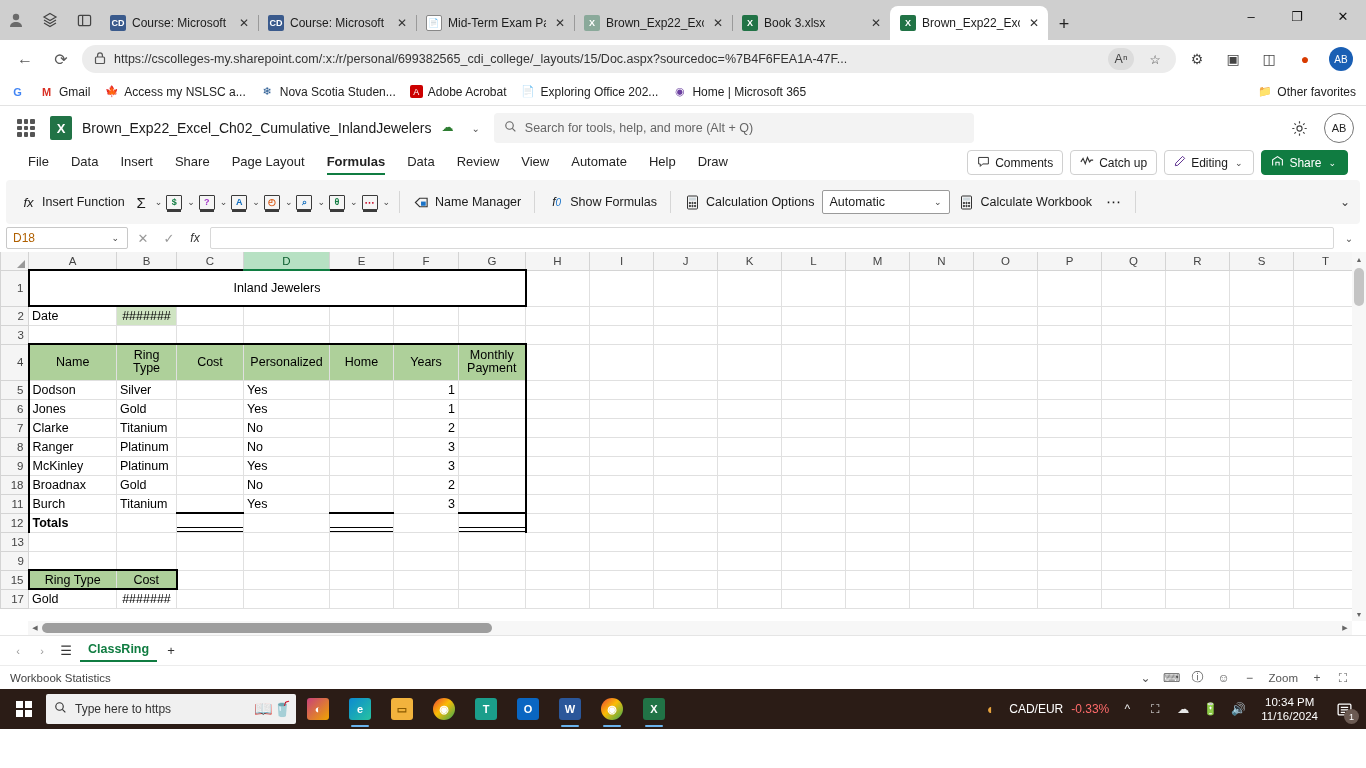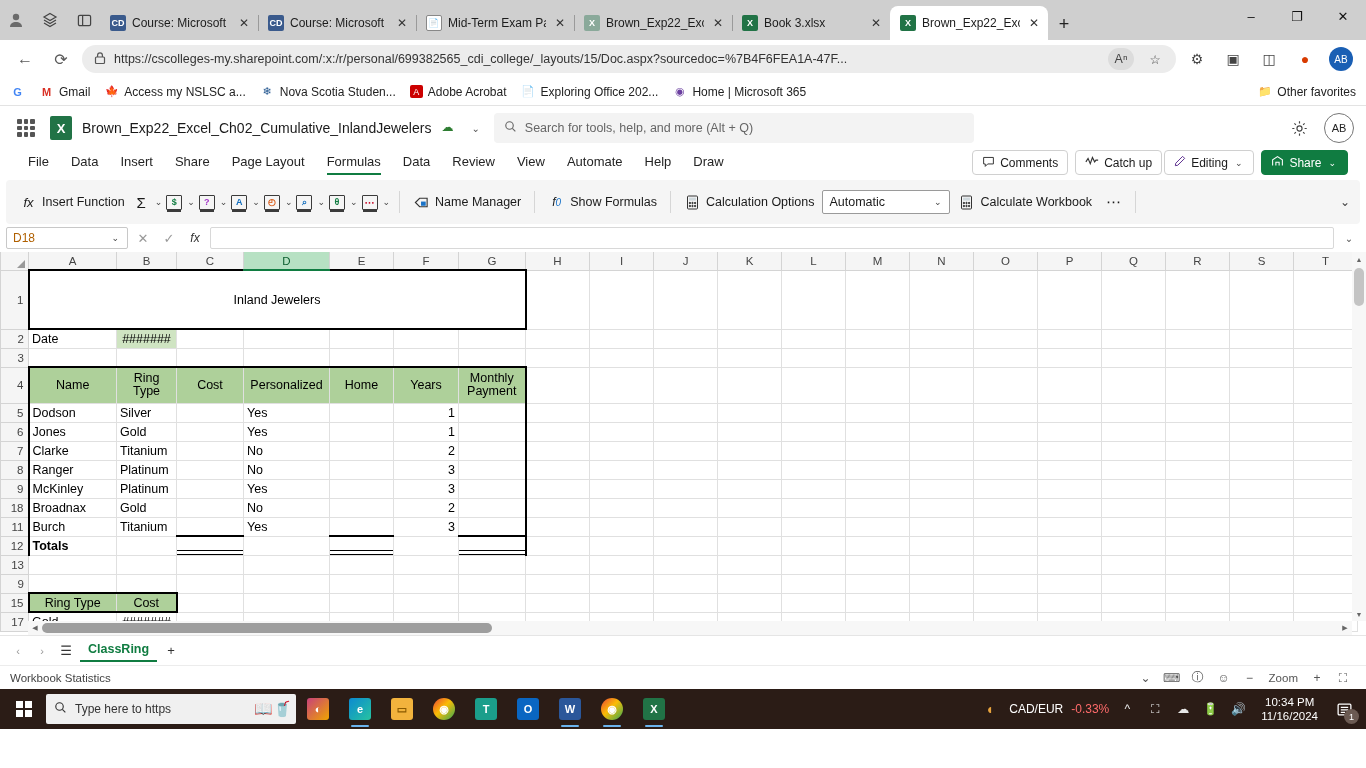--- a/index.html
+++ b/index.html
@@ -73,21 +73,21 @@
   #xl-search {
     width:480px; height:30px; background:#f3f3f3; border-radius:4px;
     display:flex; align-items:center; gap:8px; padding:0 10px; font-size:12.5px; color:#666;
   }
   #excel-header .hspacer { flex:1; }
   .hdr-icon { width:30px;height:30px; display:flex;align-items:center;justify-content:center; font-size:15px; color:#444;}
   #acct-initials { width:30px;height:30px;border-radius:50%; border:1px solid #777; display:flex;align-items:center;justify-content:center; font-size:11px; color:#222;}
 
   #ribbon-tabs { height:30px; background:#fff; display:flex; align-items:flex-start; padding:0 18px; gap:2px; font-size:13px; }
   .rtab { padding: 4px 10px 6px; color:#242424; white-space:nowrap; position:relative; }
-  .rtab.active { font-weight:normal; }
+  .rtab.active { font-weight:bold; }
   .rtab.active::after { content:""; position:absolute; left:10px; right:10px; bottom:0; height:2px; background:#107c41; }
   #ribbon-tabs .rspacer { flex:1; }
   .hdr-btn {
     height:25px; border:1px solid #d0d0d0; border-radius:4px; background:#fff;
     display:flex; align-items:center; gap:5px; padding:0 9px; font-size:12px; color:#1a1a1a; white-space:nowrap;
   }
   .hdr-btn.share { background:#107c41; color:#fff; border-color:#107c41; }
 
   #ribbon {
     height:44px; background:#f5f5f5; margin:0 6px; border-radius:4px;
@@ -143,21 +143,21 @@
   .c-gen{width:64px}
   .num { text-align:right; padding-right:5px; }
   .ctr { text-align:center; }
   .green-hdr { background:#aed09a; text-align:center; font-size:12px; }
   .green-fill { background:#cfe4c2; }
   .bold { font-weight:bold; }
   .title-cell {
     font-size:27px; color:#2b4f1e; text-align:center; font-weight:normal;
     font-family:"Liberation Sans", sans-serif;
   }
-  tr.r1 td.cell { height:59px;text-align:center; }
+  tr.r1 td.cell { height:36px;text-align:center; }
   tr.r4 td.cell { height:36px; line-height:13px; white-space:normal; }
   .bt { border-top:2px solid #000 !important; }
   .bb { border-bottom:2px solid #000 !important; }
   .bl { border-left:2px solid #000 !important; }
   .br { border-right:2px solid #000 !important; }
   .dblbot { box-shadow: inset 0 -1px 0 #000, inset 0 -4px 0 #fff, inset 0 -5px 0 #000; }
 
   #vscroll { position:absolute; right:0; top:0; width:14px; bottom:14px; background:#f7f7f7; }
   #vscroll .thumb { position:absolute; top:16px; left:2px; width:10px; height:38px; background:#c4c4c4; border-radius:5px;}
   #vscroll .arrow { position:absolute; left:0; width:14px; height:14px; display:flex;align-items:center;justify-content:center; font-size:7px; color:#666;}
@@ -387,21 +387,21 @@
     <span>Comments</span>
   </div>
   <div class="hdr-btn" style="margin-left:5px">
     <span>
       <svg width="14" height="12" viewBox="0 0 16 12" fill="none" stroke="#333" stroke-width="1.3">
           <path d="M1 7l2.5-4L6 9l2.5-7L11 7l1.5-2H15"></path>
         </svg>
     </span>
     <span>Catch up</span>
   </div>
-  <div class="hdr-btn" style="">
+  <div class="hdr-btn" style="margin-left:5px">
     <span>
       <svg width="12" height="12" viewBox="0 0 16 16" fill="none" stroke="#5b2d8e" stroke-width="1.3">
           <path d="M11.5 1.8 14.2 4.5 5 13.7 1.8 14.2 2.3 11z"></path>
         </svg>
     </span>
     <span>Editing</span>
     <span class="caret">⌄</span>
   </div>
   <div class="hdr-btn share" style="margin-left:5px">
     <span>

